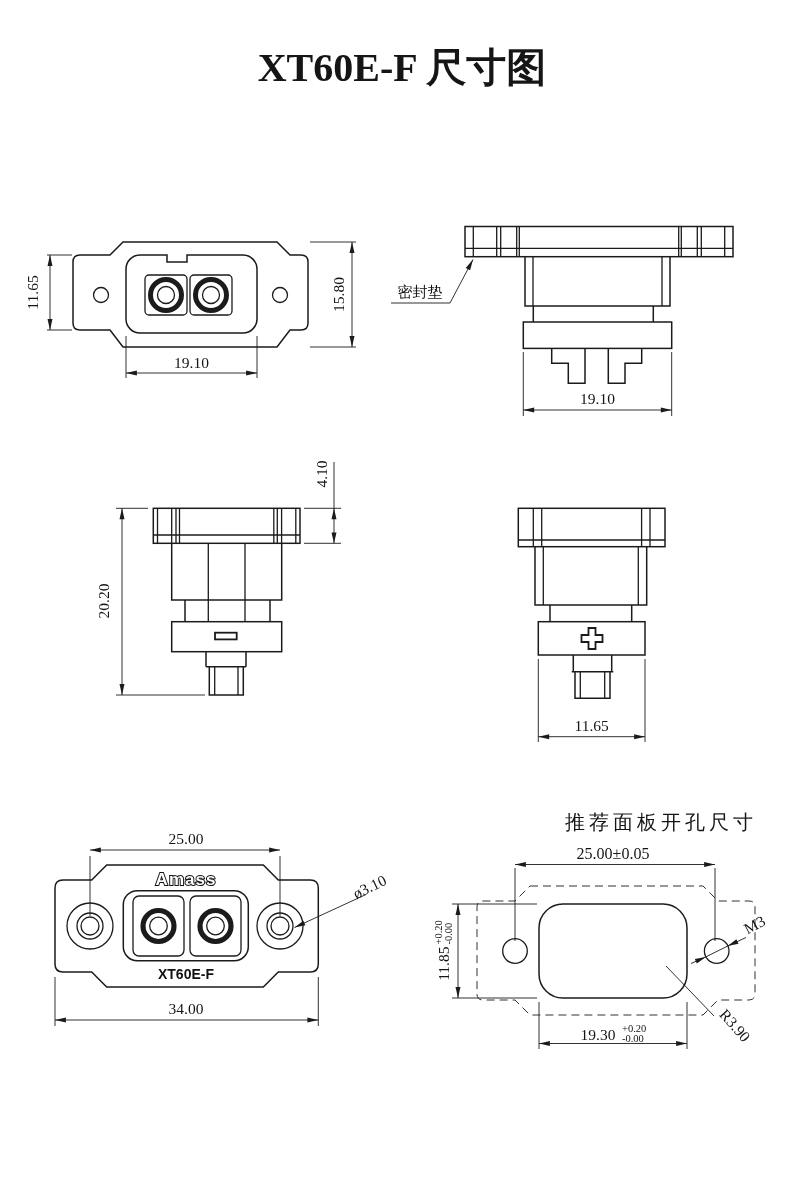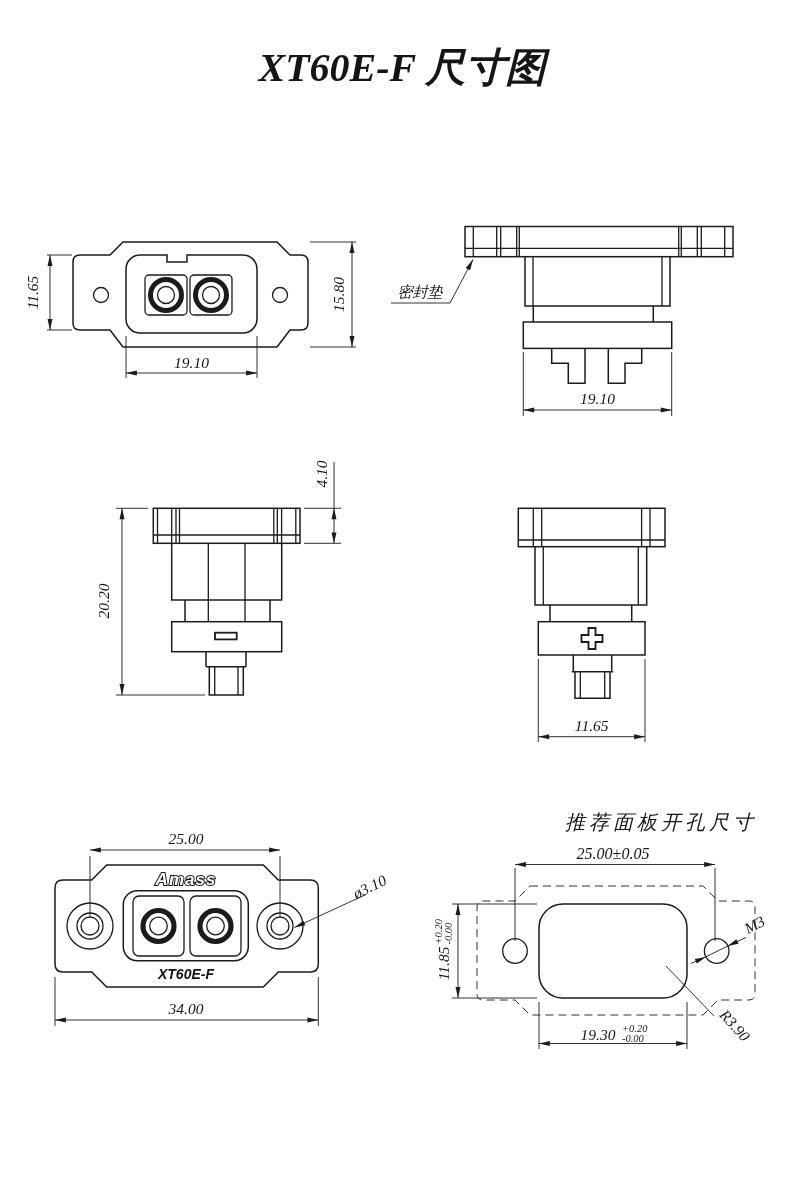--- a/index.html
+++ b/index.html
@@ -1,16 +1,16 @@
 <!DOCTYPE html>
 <html><head>
 <meta charset="utf-8">
 <style>
   html,body { margin:0; padding:0; background:#ffffff; }
-  .page { position:relative; width:800px; height:1195px; background:#ffffff; overflow:hidden;font-style:italic; }
+  .page { position:relative; width:800px; height:1195px; background:#ffffff; overflow:hidden; }
   svg { display:block; }
   .o  { fill:none; stroke:#1b1b1b; stroke-width:1.5; stroke-linejoin:miter; }
   .o2 { fill:none; stroke:#1b1b1b; stroke-width:1.3; }
   .t  { fill:none; stroke:#1b1b1b; stroke-width:0.9; }
   .dash { stroke-dasharray:8 5; }
   text { fill:#151515; }
   .title { font-family:"Liberation Serif","DejaVu Serif",serif; font-size:40px; font-weight:700; }
   .d  { font-family:"Liberation Serif","DejaVu Serif",serif; font-size:15.5px; }
   .d16{ font-family:"Liberation Serif","DejaVu Serif",serif; font-size:16px; }
   .ds { font-family:"Liberation Serif","DejaVu Serif",serif; font-size:10.5px; }

